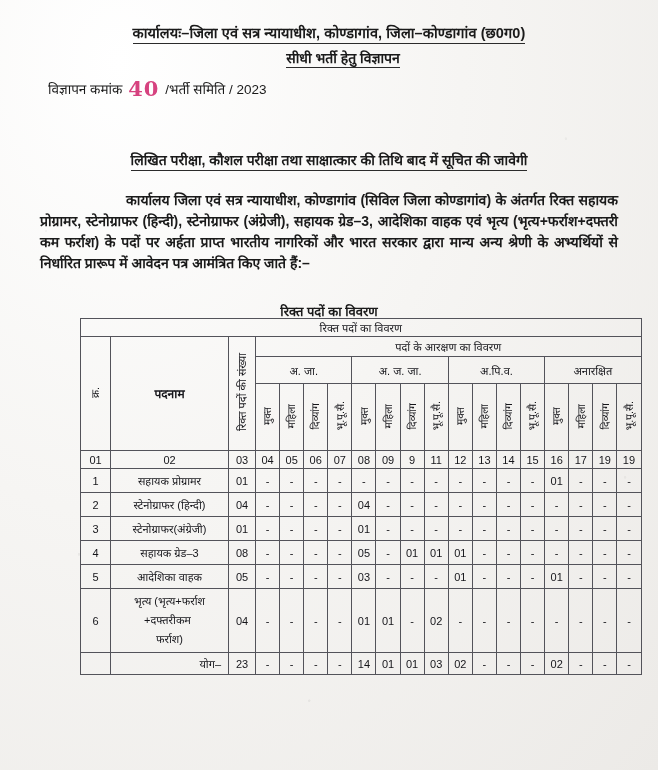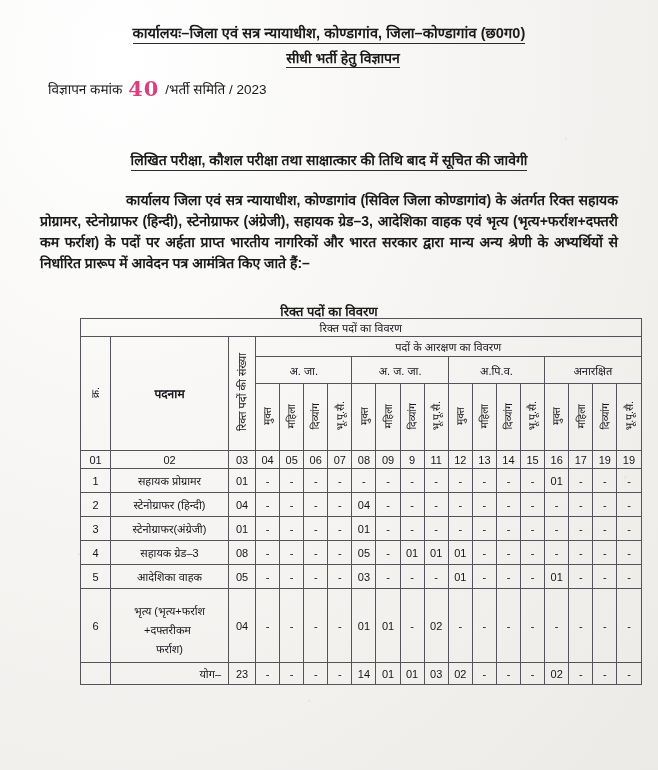--- a/index.html
+++ b/index.html
@@ -113,21 +113,21 @@
   td.pname{width:118px;font-size:11.5px;text-align:left;padding-left:6px;font-weight:500;}
   td.cnt{width:27px;}
   td.sub{width:24.1px;}
 
   .hdr-kno{height:112px;}
   .rowh{height:24px;}
   .numrow td{font-size:10.5px;height:17px;font-weight:500;}
   .totrow td{font-weight:700;font-size:11.5px;height:21px;}
   .totlabel{text-align:right !important;padding-right:7px !important;font-weight:700;font-size:12px;margin-left:7px;}
   .r6 td{height:60px;}
-  .r6 .pname{vertical-align:top;padding-top:13px;line-height:19px;margin-top:36px;}
+  .r6 .pname{vertical-align:top;padding-top:3px;line-height:19px;margin-top:36px;}
   .justify2{display:flex;justify-content:center;padding-right:4px;}
 </style>
 </head>
 <body>
 
 <div class="page"></div>
 <div class="noise"></div>
 
 <div class="content">
 

